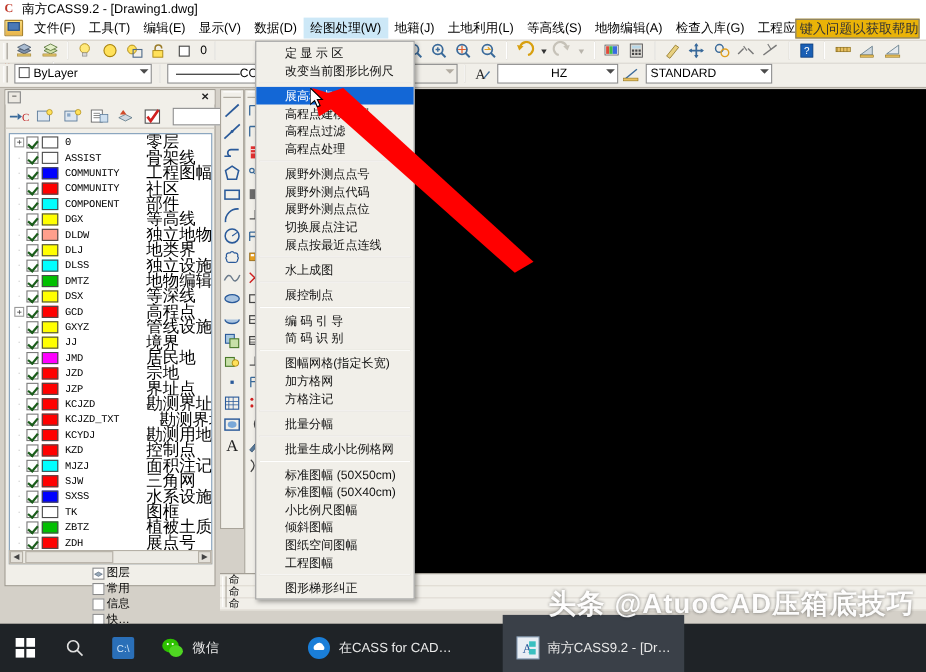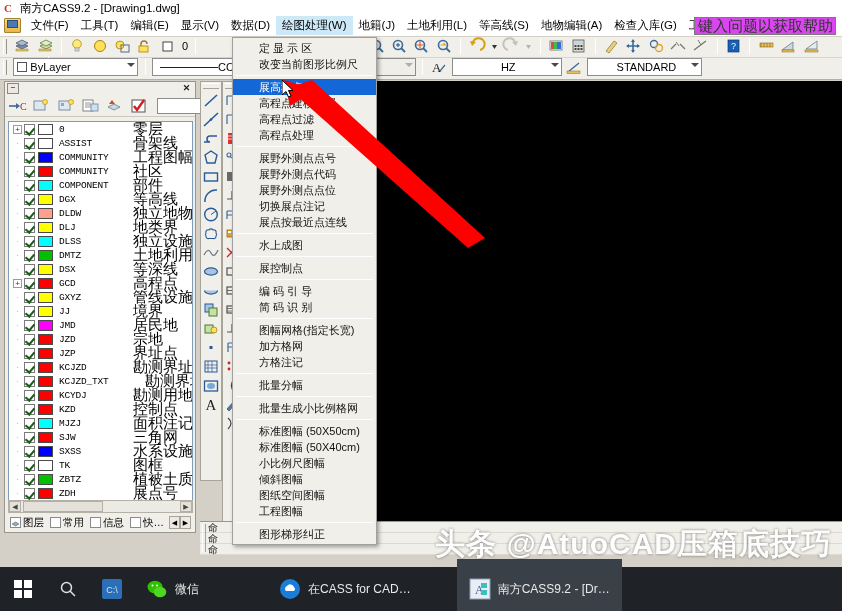--- a/index.html
+++ b/index.html
@@ -33,22 +33,22 @@
   }
   #menubar .mico:after{
     content:""; position:absolute; left:2px; top:1px; width:9px;height:6px;
     background:#4a79b8; border:1px solid #2a4f80;
   }
   #menubar .mi{
     padding:2px 6px; font-size:11.5px; color:#000; white-space:nowrap; cursor:default;
   }
   #menubar .mi.active{ background:#cde8f7; }
   #helpbox{
-    position:absolute; right:6px; top:17px; width:142px; height:18px;
-    background:#d946ef; border:1px solid #7a7a7a; font-size:15px;
+    position:absolute; right:6px; top:17px; width:113px; height:18px;
+    background:#eab308; border:1px solid #7a7a7a; font-size:12px;
     color:#333; padding:1px 3px; line-height:14px; overflow:hidden; white-space:nowrap;
   }
 
   
   .tbrow{ position:absolute; left:0; width:842px; background:#f1efe9; }
   #tbrow1{ top:37px; height:21px; border-bottom:1px solid #d8d4cc;}
   #tbrow2{ top:58px; height:22px; border-bottom:1px solid #b5b0a6;}
   .grip{ display:inline-block; width:4px;height:15px;
          border-left:1px solid #fff; border-right:1px solid #9b968c;
          margin:0 3px; vertical-align:middle;}
@@ -102,21 +102,21 @@
   .lrow .nm{ width:74px; font-family:"Liberation Mono",monospace; font-size:9.5px;
     letter-spacing:-0.2px; color:#000; flex:0 0 auto;}
   .lrow .cn{ font-size:15px; color:#000; }
   #lp-hscroll{ position:absolute; left:3px; bottom:19px; width:185px; height:13px;
     background:#eceae4; border:1px solid #b5b0a6;}
   #lp-hscroll .ar{ position:absolute;top:0;width:12px;height:11px;background:#e4e1da;
     border:1px solid #b5b0a6; font-size:7px;text-align:center;line-height:10px;color:#444;}
   #lp-hscroll .thumb{ position:absolute;left:14px;top:0;width:80px;height:11px;
     background:#e4e1da;border:1px solid #b5b0a6;}
   #lp-tabs{ position:absolute; left:2px; bottom:1px; width:188px; height:17px;
-    display:flex; align-items:center; font-size:10.5px; }
+    display:flex; align-items:center; font-size:10.5px;flex-direction:column; }
   #lp-tabs .tab{ display:flex;align-items:center; padding:0 3px; height:16px;}
   #lp-tabs .tab .ti{ width:11px;height:11px;margin-right:2px; border:1px solid #8a8a8a;
      background:#fff;}
   #lp-tabs .navs{ margin-left:2px; display:flex;}
   #lp-tabs .navs span{ width:11px;height:13px;border:1px solid #a9a49a;background:#ece9e2;
      font-size:7px;text-align:center;line-height:12px;}
 
   
   .vtb{ position:absolute; background:#f1efe9; border:1px solid #a9a49a; }
   #vtb1{ left:200px; top:81px; width:22px; height:400px; }
@@ -164,21 +164,21 @@
   #taskbar .tsearch{ width:44px;height:44px;display:flex;align-items:center;justify-content:center;}
   #taskbar .tpin{ width:44px;height:44px;display:flex;align-items:center;justify-content:center;}
   .taskitem{ height:60px; display:flex; align-items:center; padding:0 12px;
      color:#e9e9e9; font-size:12px; position:relative;}
   .taskitem.act{ background:#3a4048; }
   .taskitem.act:after{ content:""; position:absolute;left:0;bottom:0;width:100%;height:2px;
      background:#4aa3e8;}
   .taskitem .ic{ width:22px;height:22px;margin-right:7px;flex:0 0 auto;}
   #watermark{
     position:absolute; right:10px; bottom:46px; z-index:70;
-    font-size:30px; font-weight:bold; color:#fff;
+    font-size:25px; font-weight:bold; color:#fff;
     text-shadow:0 0 3px rgba(0,0,0,.55);
     font-family:"Liberation Sans",sans-serif; letter-spacing:1px;
     opacity:.93;
   }
 </style>
 </head>
 <body>
 
 <div id="titlebar">
   <span class="app-ico">C</span>
@@ -419,21 +419,21 @@
     </svg></span>
   <span class="combo" style="width:110px;text-align:center">
     <span>HZ</span>
     <span class="arr"></span>
   </span>
   <span class="tbtn">
     <svg width="19" height="18" viewBox="0 0 19 18">
       <path d="M3 14 L14 5" stroke="#3a6a9a" stroke-width="1.3"></path>
       <rect x="2" y="13" width="13" height="2.5" fill="#e8c060" stroke="#8a6a10" stroke-width=".5"></rect>
     </svg></span>
-  <span class="combo" style="width:115px;text-align:center">
+  <span class="combo" style="width:115px;text-align:left">
     <span>STANDARD</span>
     <span class="arr"></span>
   </span>
 </div>
 
 <div id="canvas"></div>
 
 <div id="layerpanel">
   <div id="lp-cap">
     <div class="minbtn">−</div>
@@ -538,21 +538,21 @@
         <span class="chk"></span>
         <span class="col" style="background:#00ffff"></span>
         <span class="nm">DLSS</span>
         <span class="cn">独立设施</span>
       </div>
     <div class="lrow">
         <span class="expspace">·</span>
         <span class="chk"></span>
         <span class="col" style="background:#00c000"></span>
         <span class="nm">DMTZ</span>
-        <span class="cn">土地利用</span>
+        <span class="cn">地物编辑</span>
       </div>
     <div class="lrow">
         <span class="expspace">·</span>
         <span class="chk"></span>
         <span class="col" style="background:#ffff00"></span>
         <span class="nm">DSX</span>
         <span class="cn">等深线</span>
       </div>
     <div class="lrow">
         <span class="exp">+</span>

